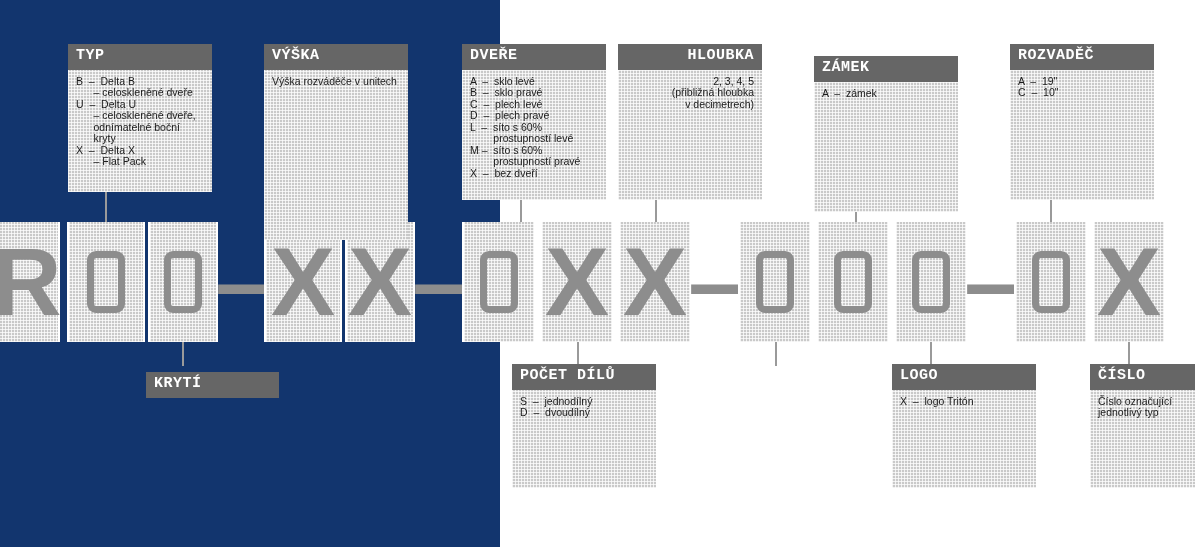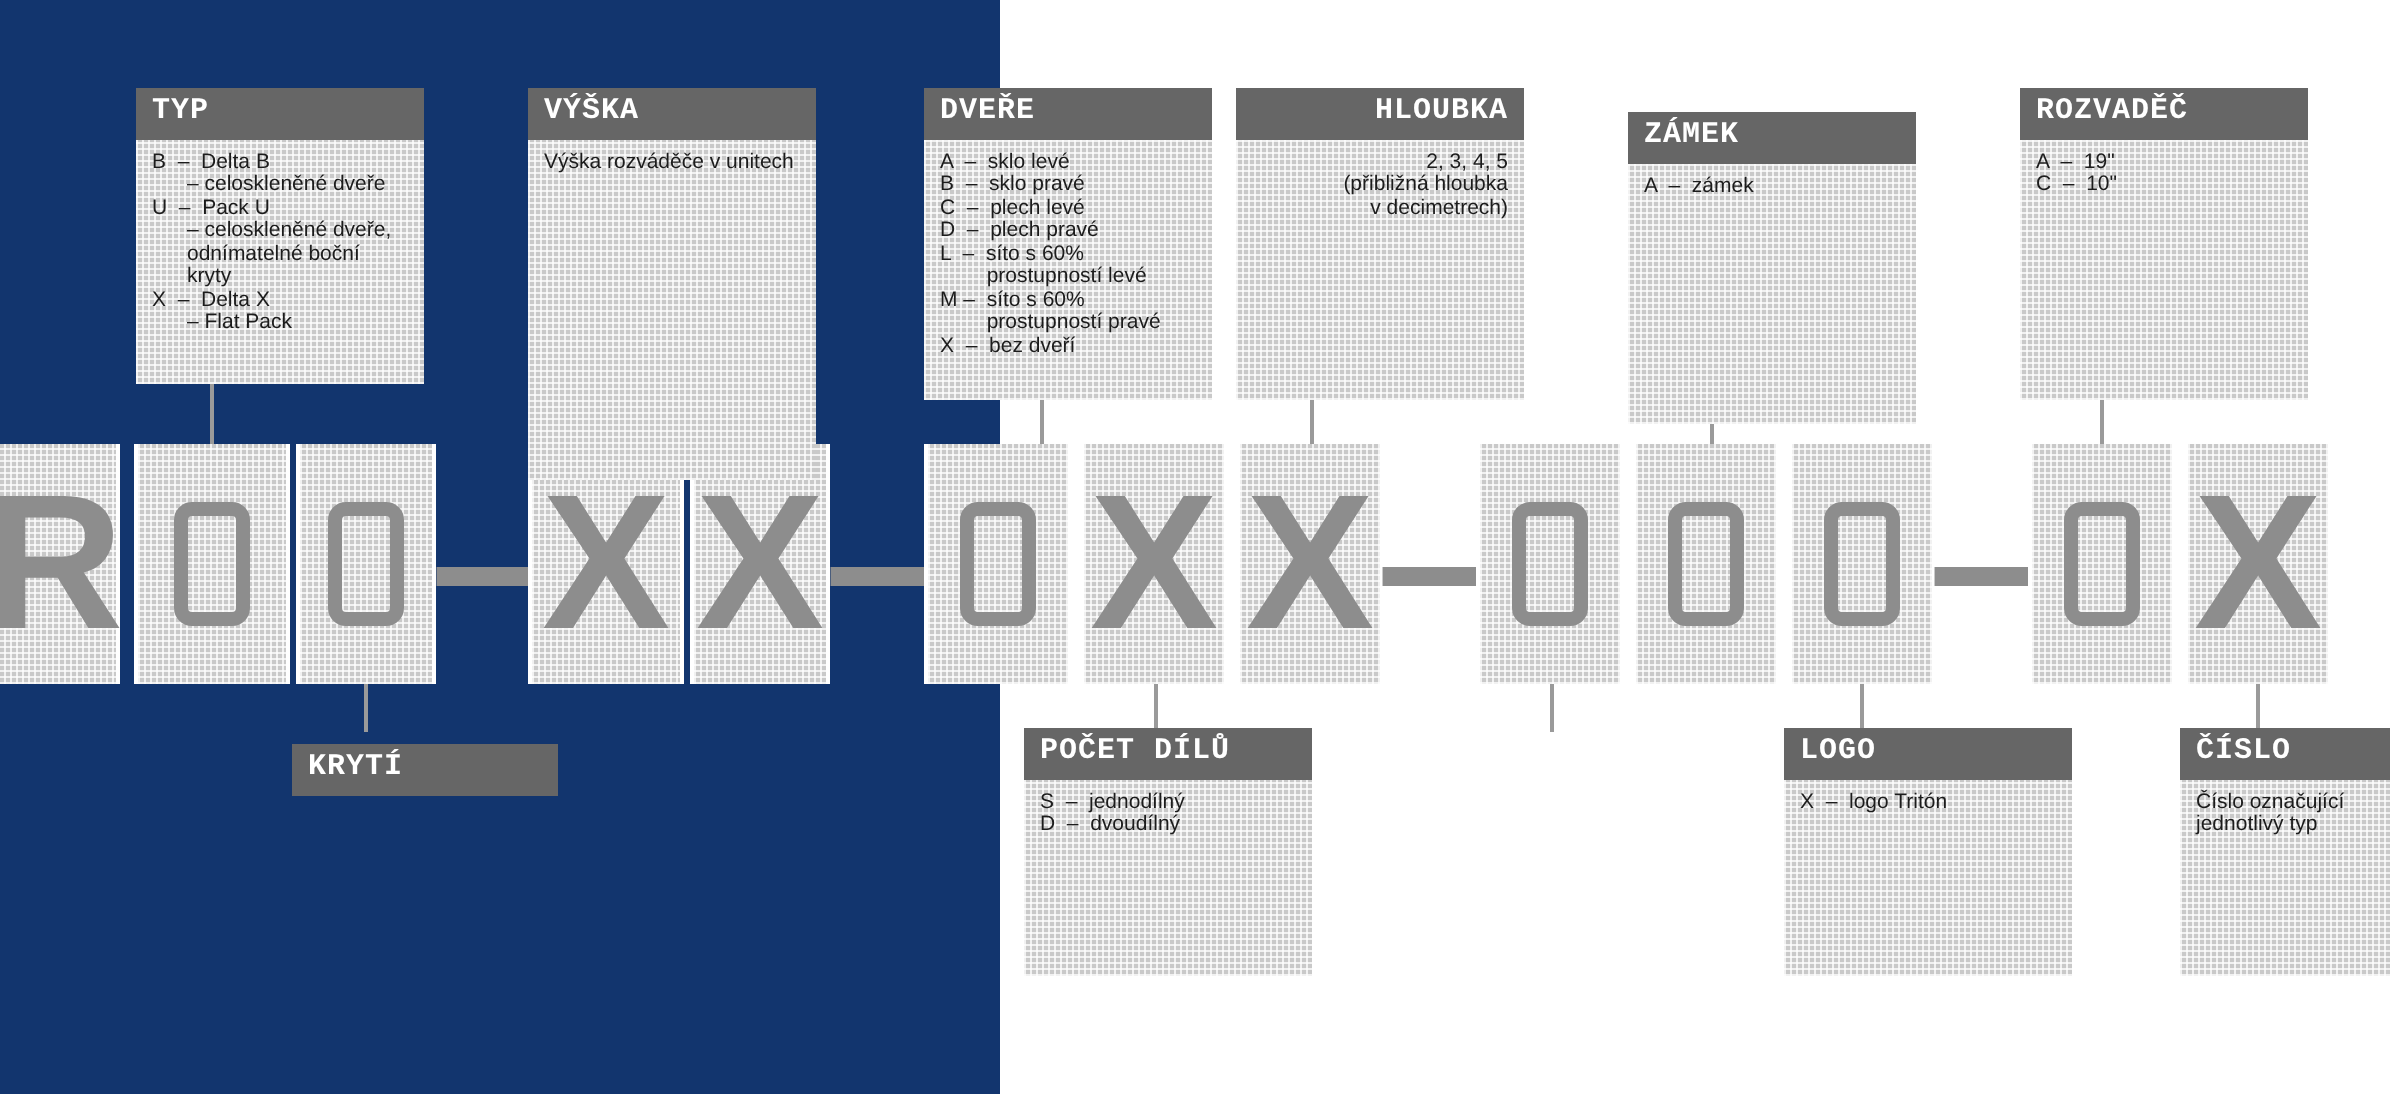--- a/index.html
+++ b/index.html
@@ -179,21 +179,21 @@
   <div class="leader v" style="left:577px; top:342px; height:24px;"></div>
   <div class="leader v" style="left:775px; top:342px; height:24px;"></div>
   <div class="leader v" style="left:930px; top:342px; height:24px;"></div>
   <div class="leader v" style="left:1128px; top:342px; height:24px;"></div>
 
   <div class="card" style="left:68px; top:44px; width:144px; height:148px;">
     <div class="card-head">TYP</div>
     <div class="card-body">
       <div class="line">B  –  Delta B</div>
       <div class="line">      – celoskleněné dveře</div>
-      <div class="line">U  –  Pack U</div>
+      <div class="line">U  –  Delta U</div>
       <div class="line">      – celoskleněné dveře,</div>
       <div class="line">      odnímatelné boční</div>
       <div class="line">      kryty</div>
       <div class="line">X  –  Delta X</div>
       <div class="line">      – Flat Pack</div>
     </div>
   </div>
 
   <div class="card" style="left:264px; top:44px; width:144px; height:196px;">
     <div class="card-head">VÝŠKA</div>

